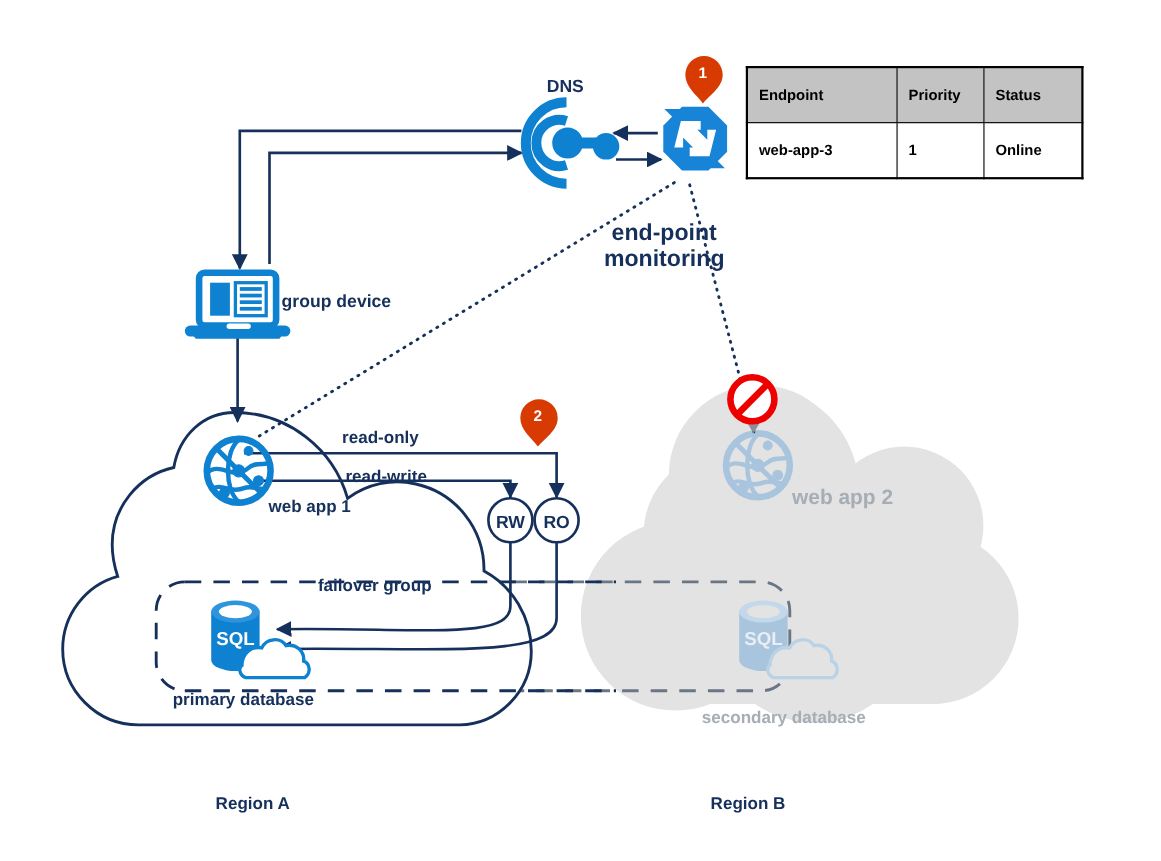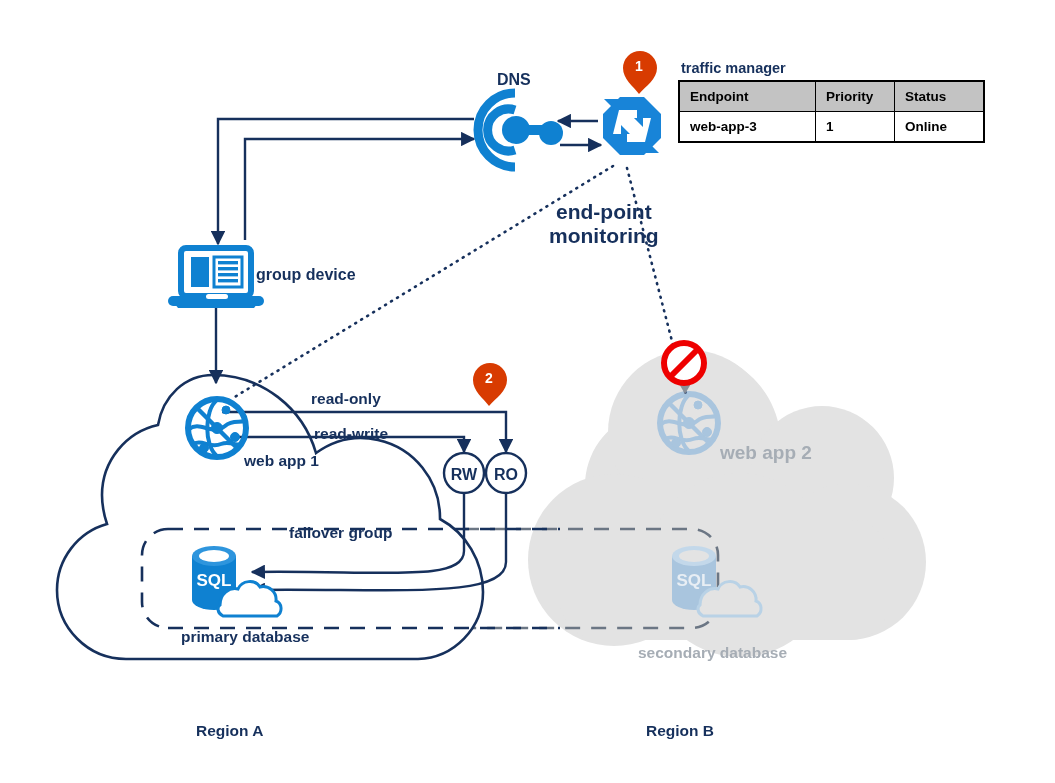--- a/index.html
+++ b/index.html
@@ -53,21 +53,21 @@
     border-collapse: collapse;
     border: 2px solid #000000;
     background: #ffffff;
   }
   table.tm-table th,
   table.tm-table td {
     border: 1.6px solid #000000;
     font-family: "Liberation Sans", sans-serif;
     font-size: 13.5px;
     font-weight: bold;
-    padding: 7px 10px;
+    padding: 17px 10px;
     text-align: left;
     color: #000000;
   }
   table.tm-table th {
     background: #c3c3c3;
   }
   td.c-endpoint { width: 115px; }
   td.c-priority { width: 58px; }
   td.c-status   { width: 68px; }
   .st-online   { color: #00b033; }
@@ -311,34 +311,33 @@
   <div class="lbl" style="left:311px; top:390px; font-size:15.5px;">read-only</div>
 
   <div class="lbl" style="left:314px; top:425px; font-size:15.5px;">read-write</div>
 
   <div class="lbl" style="left:244px; top:452px; font-size:15.5px;">web app 1</div>
 
   <div class="lbl lbl-grey" style="left:720px; top:442px; font-size:19px;">web app 2</div>
 
   <div class="lbl" style="left:289px; top:524px; font-size:15.5px;">failover group</div>
 
-  <div class="lbl" style="left:157px; top:628px; font-size:15.5px;margin-left:24px;">primary database</div>
+  <div class="lbl" style="left:157px; top:628px; font-size:15.5px;">primary database</div>
 
   <div class="lbl lbl-grey" style="left:638px; top:628px; font-size:15.5px;margin-top:16px;">secondary database</div>
 
   <div class="lbl" style="left:196px; top:722px; font-size:15.5px;">Region A</div>
 
   <div class="lbl" style="left:646px; top:722px; font-size:15.5px;">Region B</div>
 
   <div class="lbl" style="left:635px; top:58px; font-size:14px; color:#ffffff;">1</div>
 
   <div class="lbl" style="left:485px; top:370px; font-size:14px; color:#ffffff;">2</div>
 
   <div id="tm-wrap">
-    <div id="tm-title">traffic manager</div>
     <table class="tm-table">
       <thead>
         <tr>
           <th>Endpoint</th>
           <th>Priority</th>
           <th>Status</th>
         </tr>
       </thead>
       <tbody>
         <tr>

